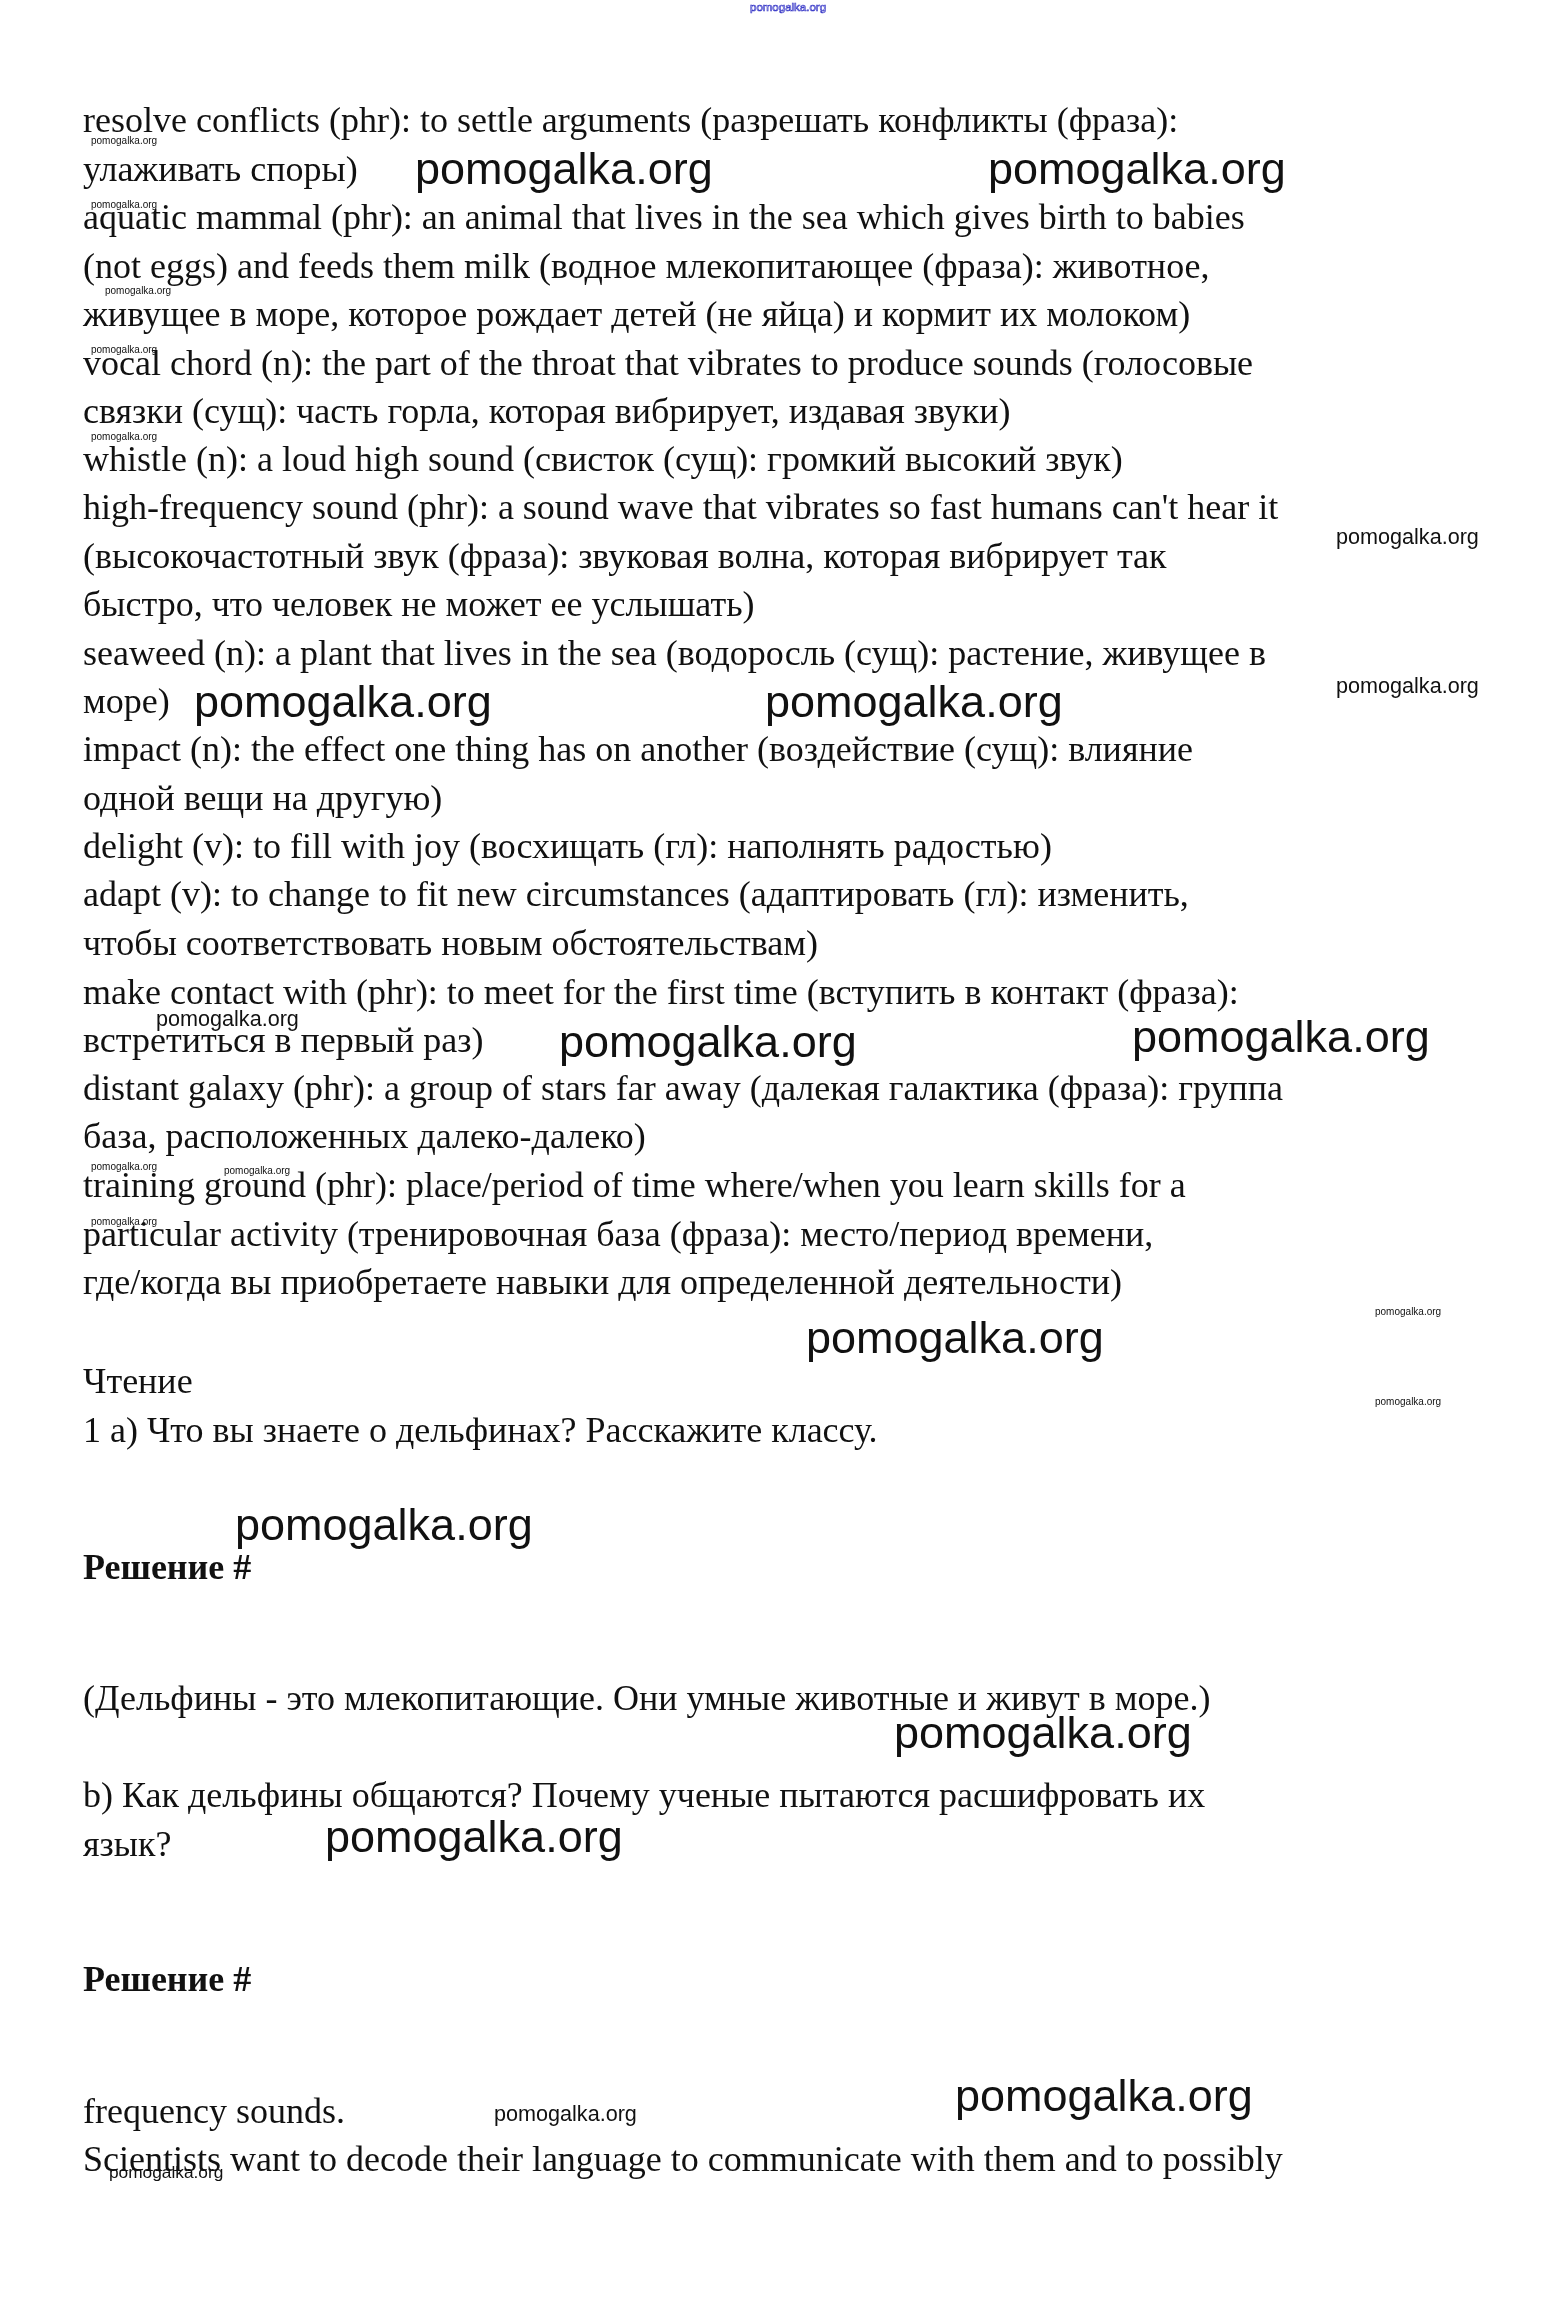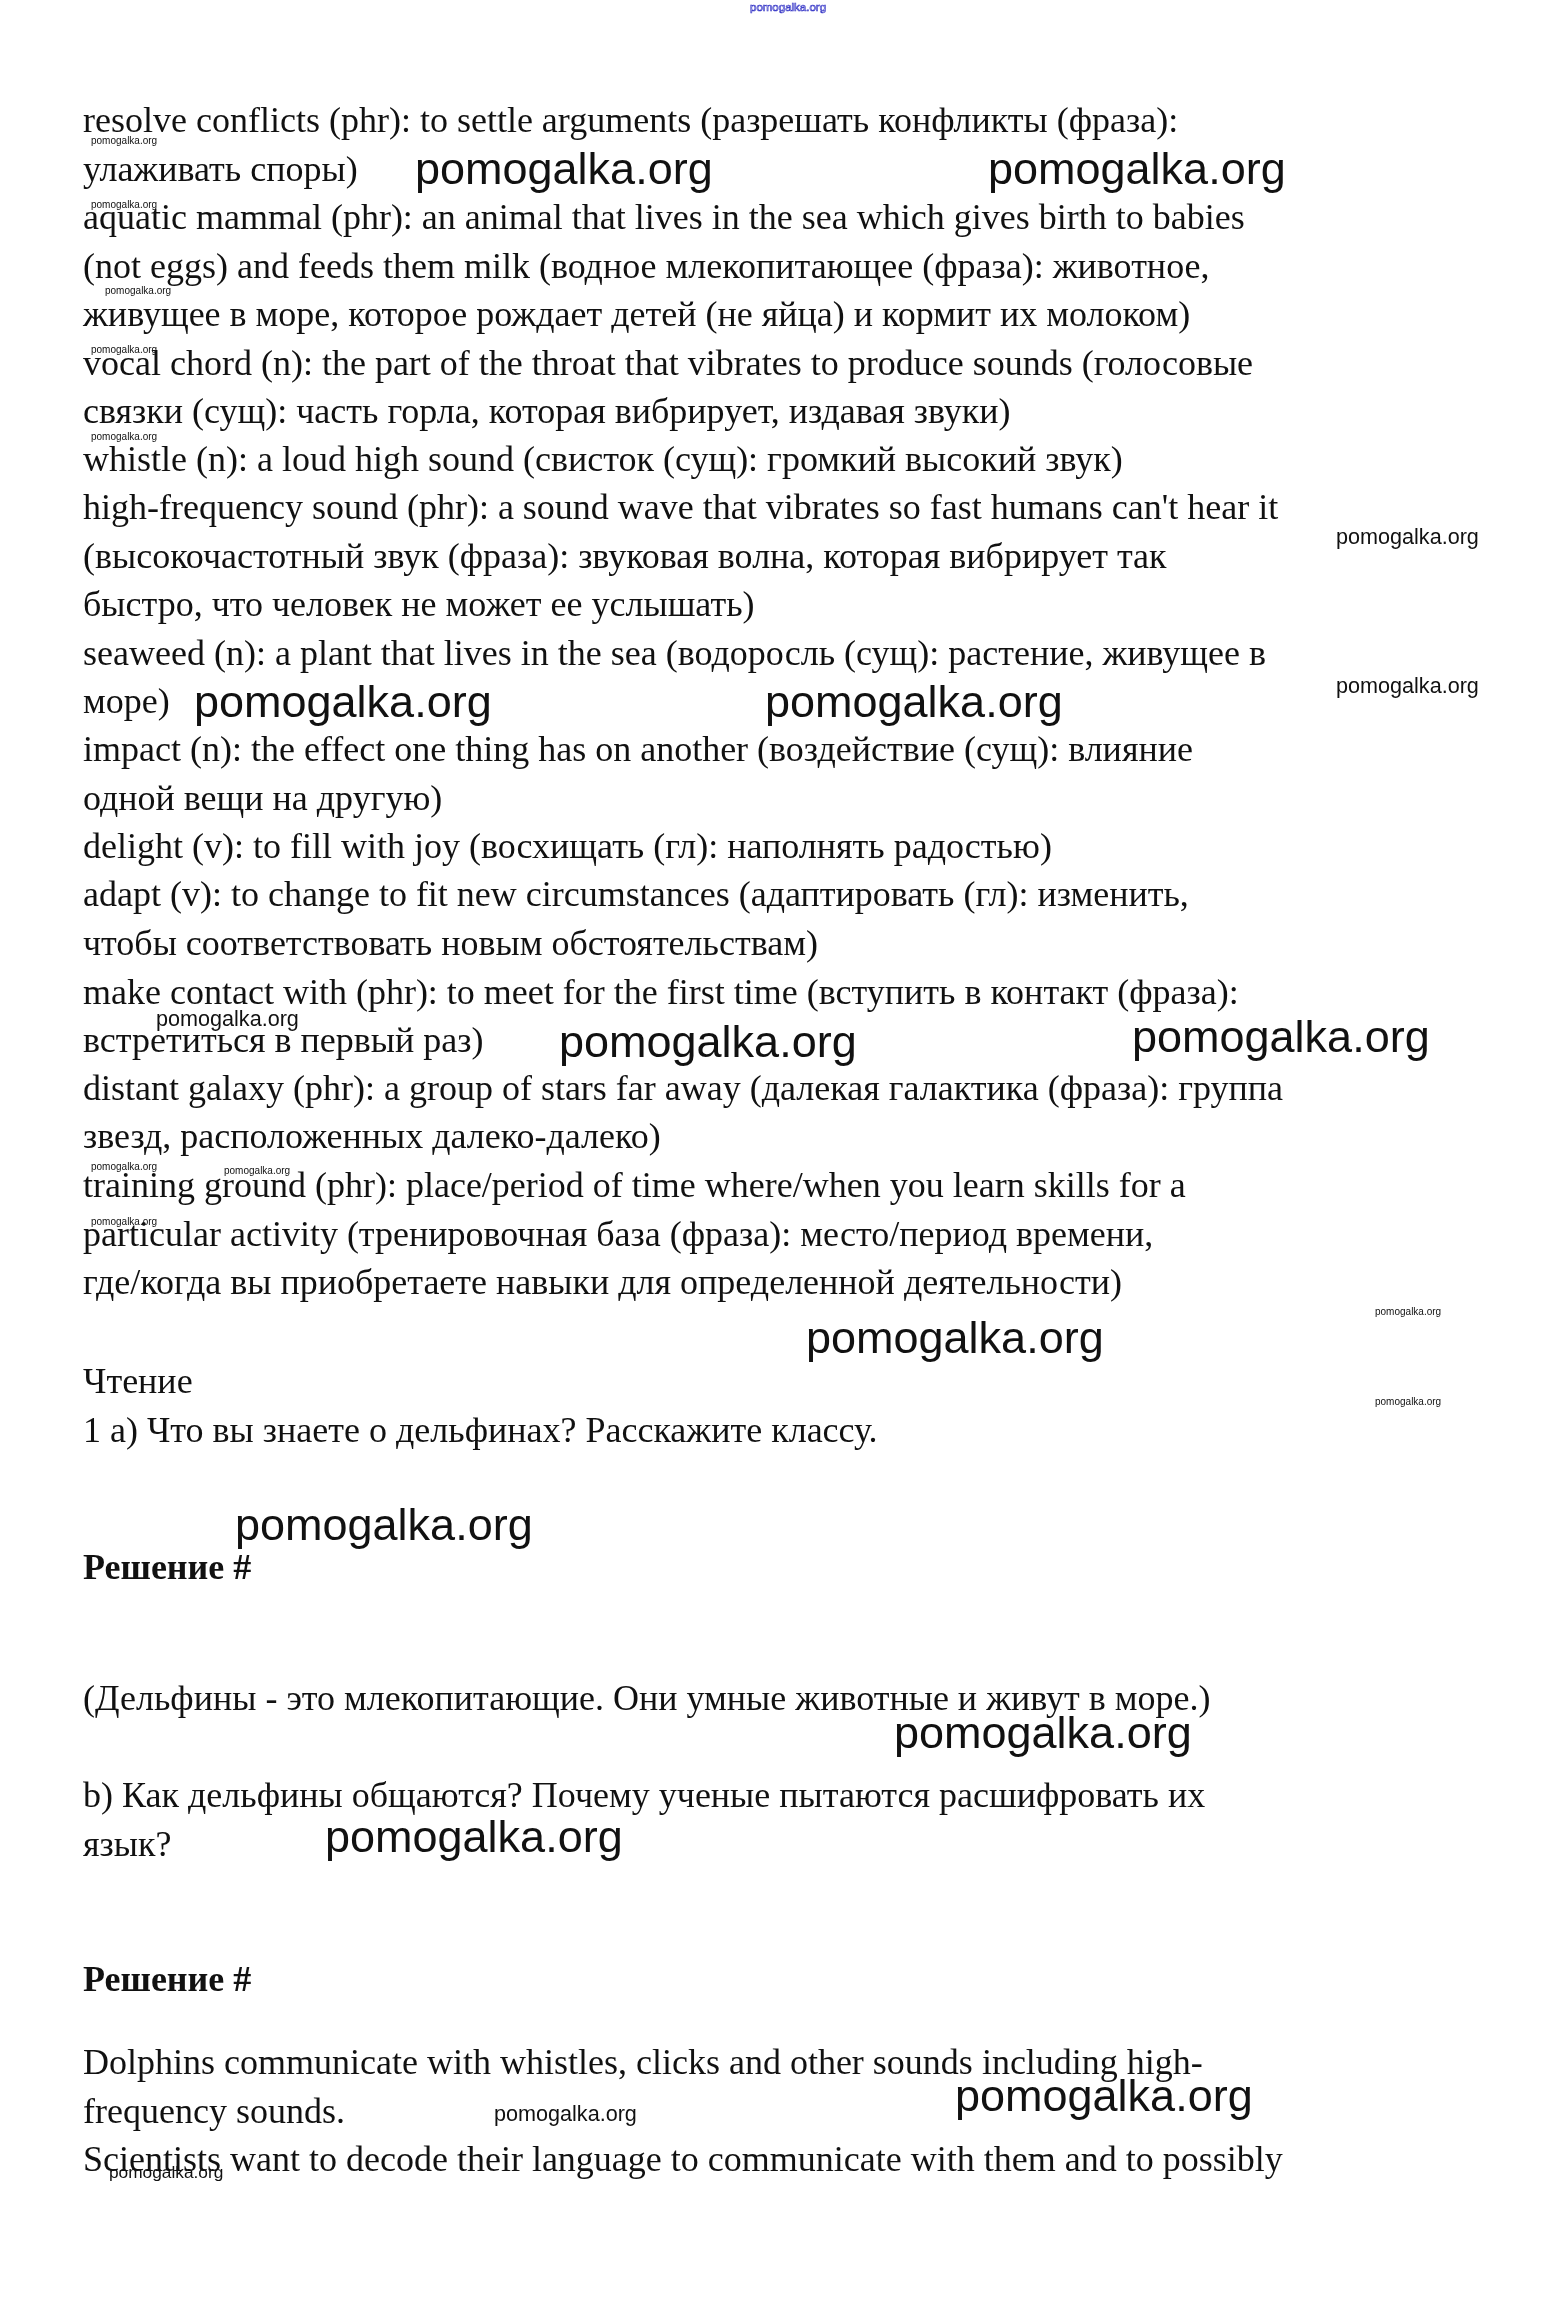--- a/index.html
+++ b/index.html
@@ -46,37 +46,36 @@
     <div class="line" style="top:632px">seaweed (n): a plant that lives in the sea (водоросль (сущ): растение, живущее в</div>
     <div class="line" style="top:680px">море)</div>
     <div class="line" style="top:728px">impact (n): the effect one thing has on another (воздействие (сущ): влияние</div>
     <div class="line" style="top:777px">одной вещи на другую)</div>
     <div class="line" style="top:825px">delight (v): to fill with joy (восхищать (гл): наполнять радостью)</div>
     <div class="line" style="top:873px">adapt (v): to change to fit new circumstances (адаптировать (гл): изменить,</div>
     <div class="line" style="top:922px">чтобы соответствовать новым обстоятельствам)</div>
     <div class="line" style="top:971px">make contact with (phr): to meet for the first time (вступить в контакт (фраза):</div>
     <div class="line" style="top:1019px">встретиться в первый раз)</div>
     <div class="line" style="top:1067px">distant galaxy (phr): a group of stars far away (далекая галактика (фраза): группа</div>
-    <div class="line" style="top:1115px">звезд, расположенных далеко-далеко)</div>
+    <div class="line" style="top:1115px">база, расположенных далеко-далеко)</div>
     <div class="line" style="top:1164px">training ground (phr): place/period of time where/when you learn skills for a</div>
     <div class="line" style="top:1213px">particular activity (тренировочная база (фраза): место/период времени,</div>
     <div class="line" style="top:1261px">где/когда вы приобретаете навыки для определенной деятельности)</div>
   </div>
 
   <div class="line" style="top:1360px">Чтение</div>
   <div class="line" style="top:1409px">1 a) Что вы знаете о дельфинах? Расскажите классу.</div>
 
   <div class="line bold" style="top:1546px">Решение #</div>
   <div class="line" style="top:1677px">(Дельфины - это млекопитающие. Они умные животные и живут в море.)</div>
 
   <div class="line" style="top:1774px">b) Как дельфины общаются? Почему ученые пытаются расшифровать их</div>
   <div class="line" style="top:1823px">язык?</div>
 
   <div class="line bold" style="top:1958px">Решение #</div>
-  <div class="line" style="top:2041px">Dolphins communicate with whistles, clicks and other sounds including high-</div>
   <div class="line" style="top:2090px">frequency sounds.</div>
   <div class="line" style="top:2138px">Scientists want to decode their language to communicate with them and to possibly</div>
 
   <div class="wm wm-big" style="left:407px;top:144px">pomogalka.org</div>
   <div class="wm wm-big" style="left:980px;top:144px">pomogalka.org</div>
   <div class="wm wm-big" style="left:186px;top:677px">pomogalka.org</div>
   <div class="wm wm-big" style="left:757px;top:677px">pomogalka.org</div>
   <div class="wm wm-big" style="left:551px;top:1017px">pomogalka.org</div>
   <div class="wm wm-big" style="left:1124px;top:1012px">pomogalka.org</div>
   <div class="wm wm-big" style="left:798px;top:1313px">pomogalka.org</div>

